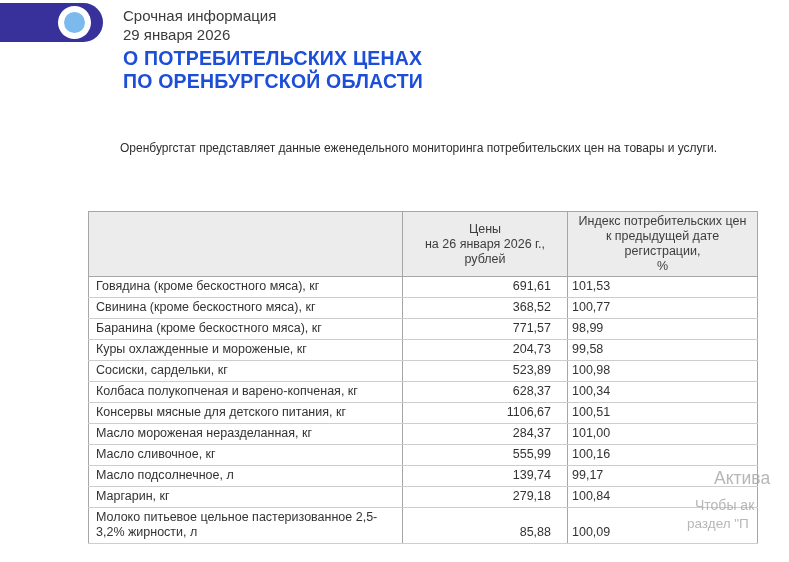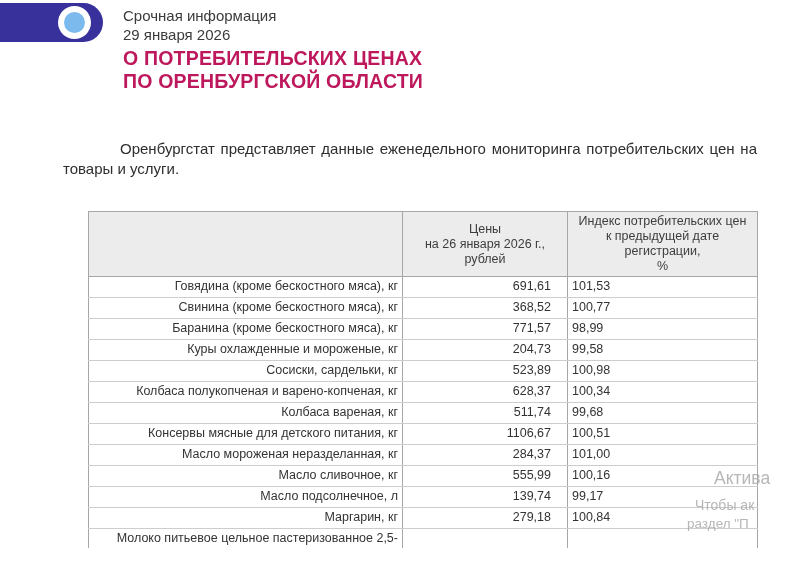--- a/index.html
+++ b/index.html
@@ -17,41 +17,41 @@
     border-radius:50%; }
 
   
   .header-text { position:absolute; left:123px; top:6px; }
   .kicker, .date { font-size:15px; line-height:19px; color:#3b3b3b; }
   .title { margin:3px 0 0; font-size:19.5px; line-height:23px; font-weight:bold;
     letter-spacing:0.2px; }
 
   
   .intro { position:absolute; left:63px; top:139px; width:694px; margin:0;
-    font-size:15px; line-height:19.5px; color:#2e2e2e;
+    font-size:12px; line-height:19.5px; color:#2e2e2e;
     text-align:justify; text-indent:57px; }
 
   
   .price-table { position:absolute; left:88px; top:211px; width:669px;
     border-collapse:collapse; table-layout:fixed; font-size:12.5px; color:#333333;
     border:1px solid #a6a6a6; }
   .price-table col.c1 { width:314px; }
   .price-table col.c2 { width:165px; }
   .price-table col.c3 { width:190px; }
   .price-table th {
     background:#ececec; border:1px solid #a6a6a6; font-weight:normal;
     font-size:12.5px; line-height:15px; text-align:center; vertical-align:middle;
     white-space:pre-line; height:58px; color:#3d3d3d; padding:2px 4px;
   }
   .price-table td {
     border-top:1px solid #cdcdcd; border-bottom:1px solid #cdcdcd;
     border-left:1px solid #a6a6a6; border-right:1px solid #a6a6a6;
     padding:2px 4px 3px; vertical-align:bottom; line-height:15px; height:15px;
   }
-  td.product-name-cell { text-align:right; padding-left:7px; }
+  td.product-name-cell { text-align:left; padding-left:7px; }
   td.price-cell  { text-align:right; padding-right:16px; }
   td.index-cell  { text-align:left; padding-right:10px; }
 
   
   .watermark { position:absolute; left:0; top:0; width:789px; height:562px;
     pointer-events:none; color:rgba(165,165,165,0.8); z-index:5; }
   .wm1 { position:absolute; left:714px; top:468px; font-size:17.5px; }
   .wm2 { position:absolute; left:695px; top:497px; font-size:14px; }
   .wm3 { position:absolute; left:687px; top:516px; font-size:13.5px; }
 </style>
@@ -62,21 +62,21 @@
 
   <div class="brand-pill" style="background-color: rgb(57, 49, 155);">
     <div class="brand-circle-outer">
       <div class="brand-circle-inner" style="background-color: rgb(124, 185, 236);"></div>
     </div>
   </div>
 
   <div class="header-text">
     <div class="kicker">Срочная информация</div>
     <div class="date">29 января 2026</div>
-    <h1 class="title" style="color: #be185d;">
+    <h1 class="title" style="color: #1d4ed8;">
       <span>О ПОТРЕБИТЕЛЬСКИХ ЦЕНАХ</span><br>
       <span>ПО ОРЕНБУРГСКОЙ ОБЛАСТИ</span>
     </h1>
   </div>
 
   <p class="intro">Оренбургстат представляет данные еженедельного мониторинга потребительских цен на товары и услуги.</p>
 
   <table class="price-table">
     <colgroup>
         <col class="c1">
@@ -120,25 +120,20 @@
           <td class="product-name-cell">Сосиски, сардельки, кг</td>
           <td class="price-cell">523,89</td>
           <td class="index-cell">100,98</td>
         </tr>
         <tr>
           <td class="product-name-cell">Колбаса полукопченая и варено-копченая, кг</td>
           <td class="price-cell">628,37</td>
           <td class="index-cell">100,34</td>
         </tr>
         <tr>
-          <td class="product-name-cell">Колбаса вареная, кг</td>
-          <td class="price-cell">511,74</td>
-          <td class="index-cell">99,68</td>
-        </tr>
-        <tr>
           <td class="product-name-cell">Консервы мясные для детского питания, кг</td>
           <td class="price-cell">1106,67</td>
           <td class="index-cell">100,51</td>
         </tr>
         <tr>
           <td class="product-name-cell">Масло мороженая неразделанная, кг</td>
           <td class="price-cell">284,37</td>
           <td class="index-cell">101,00</td>
         </tr>
         <tr>

